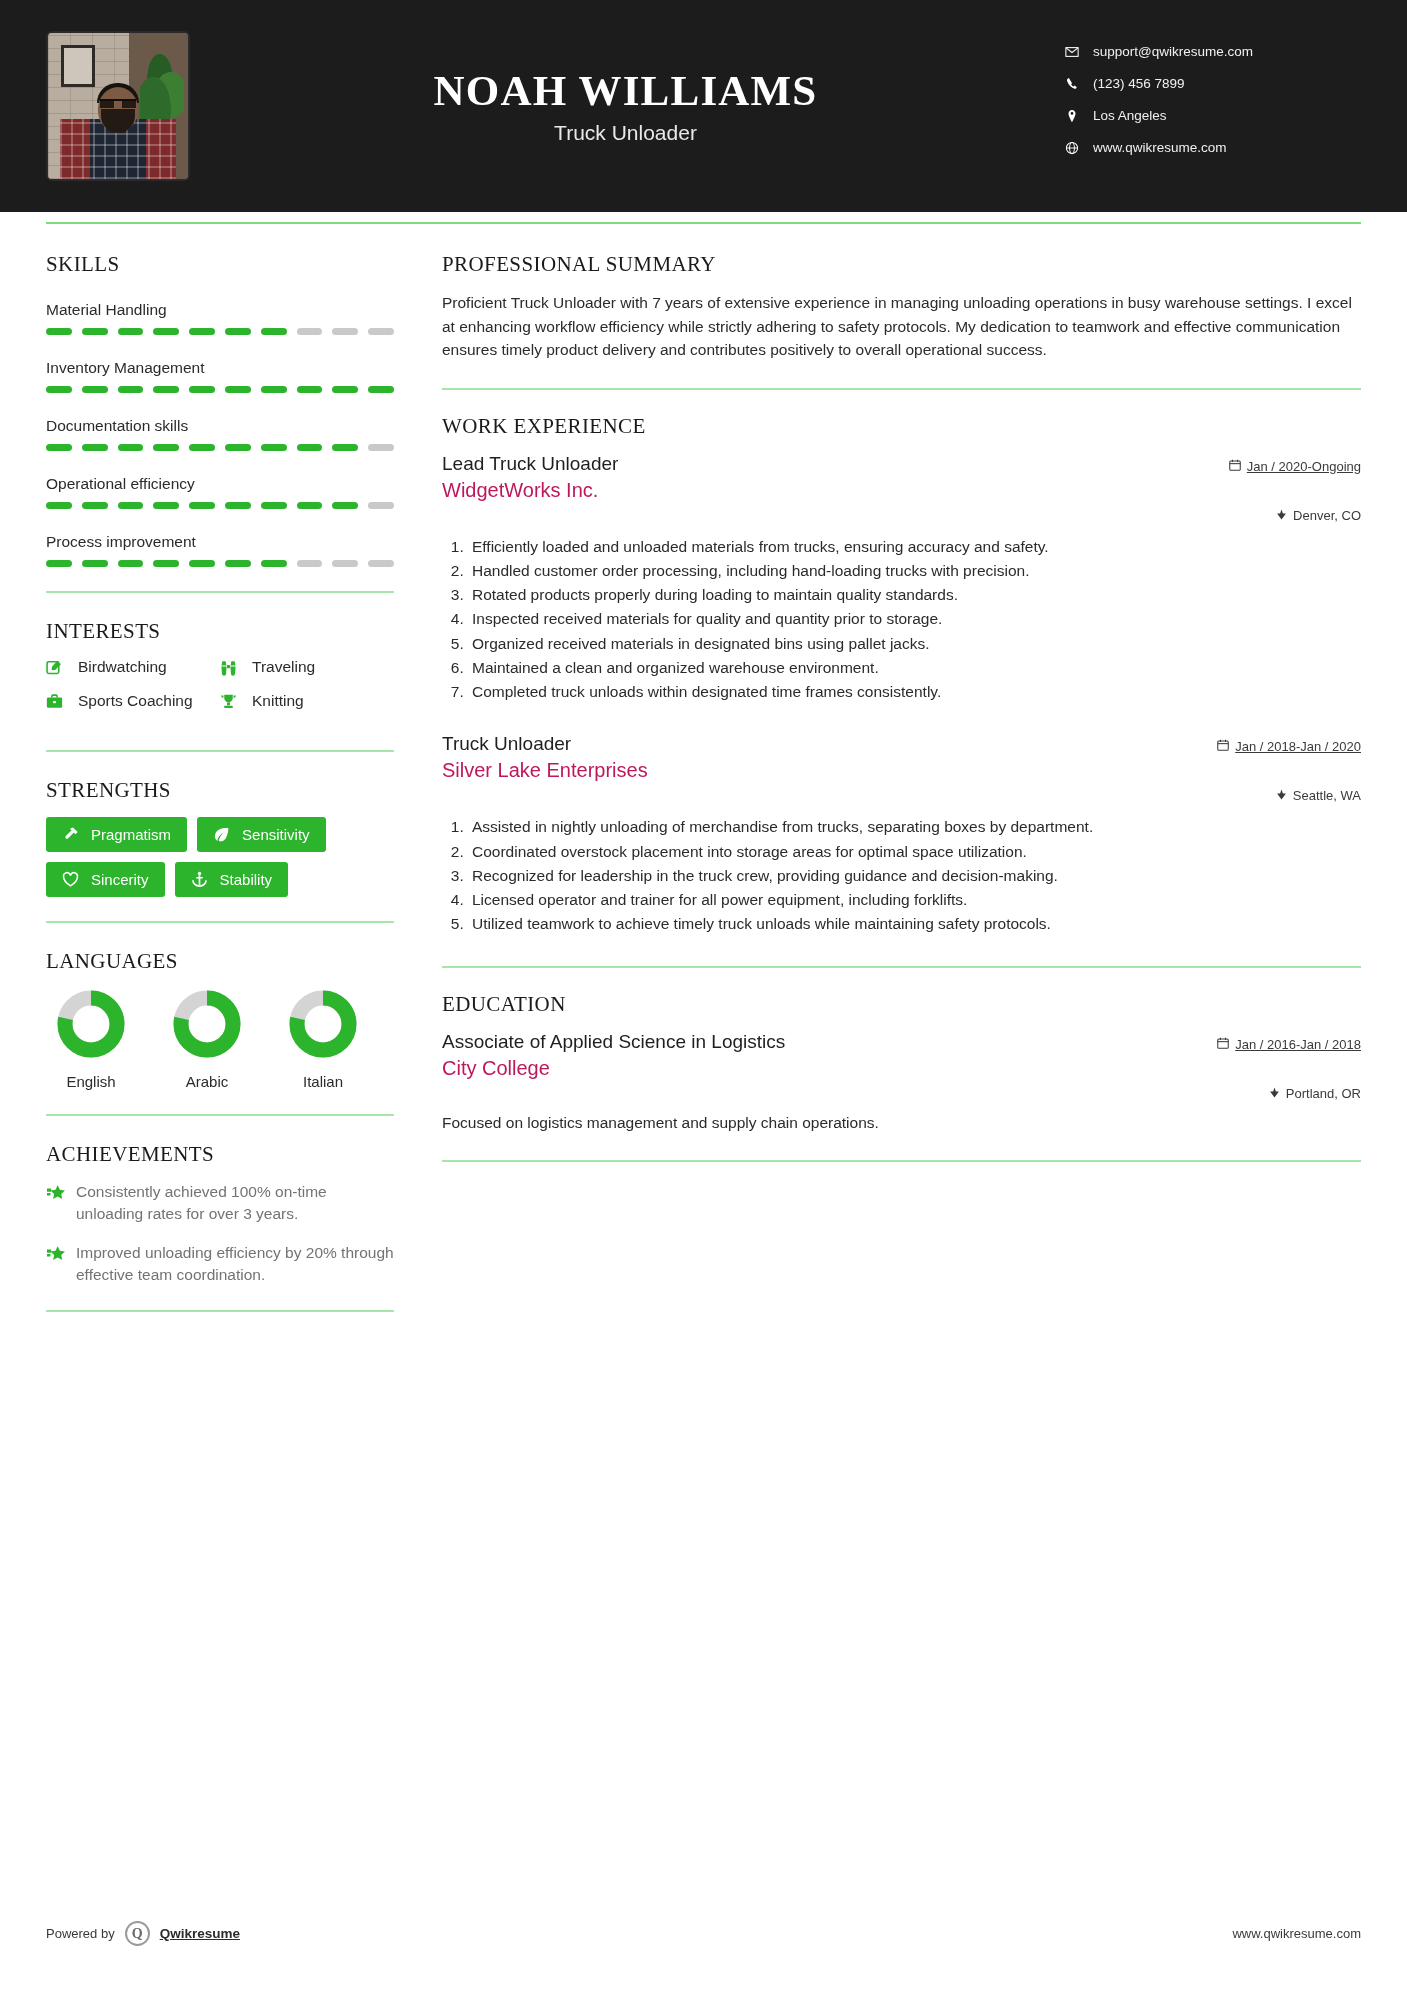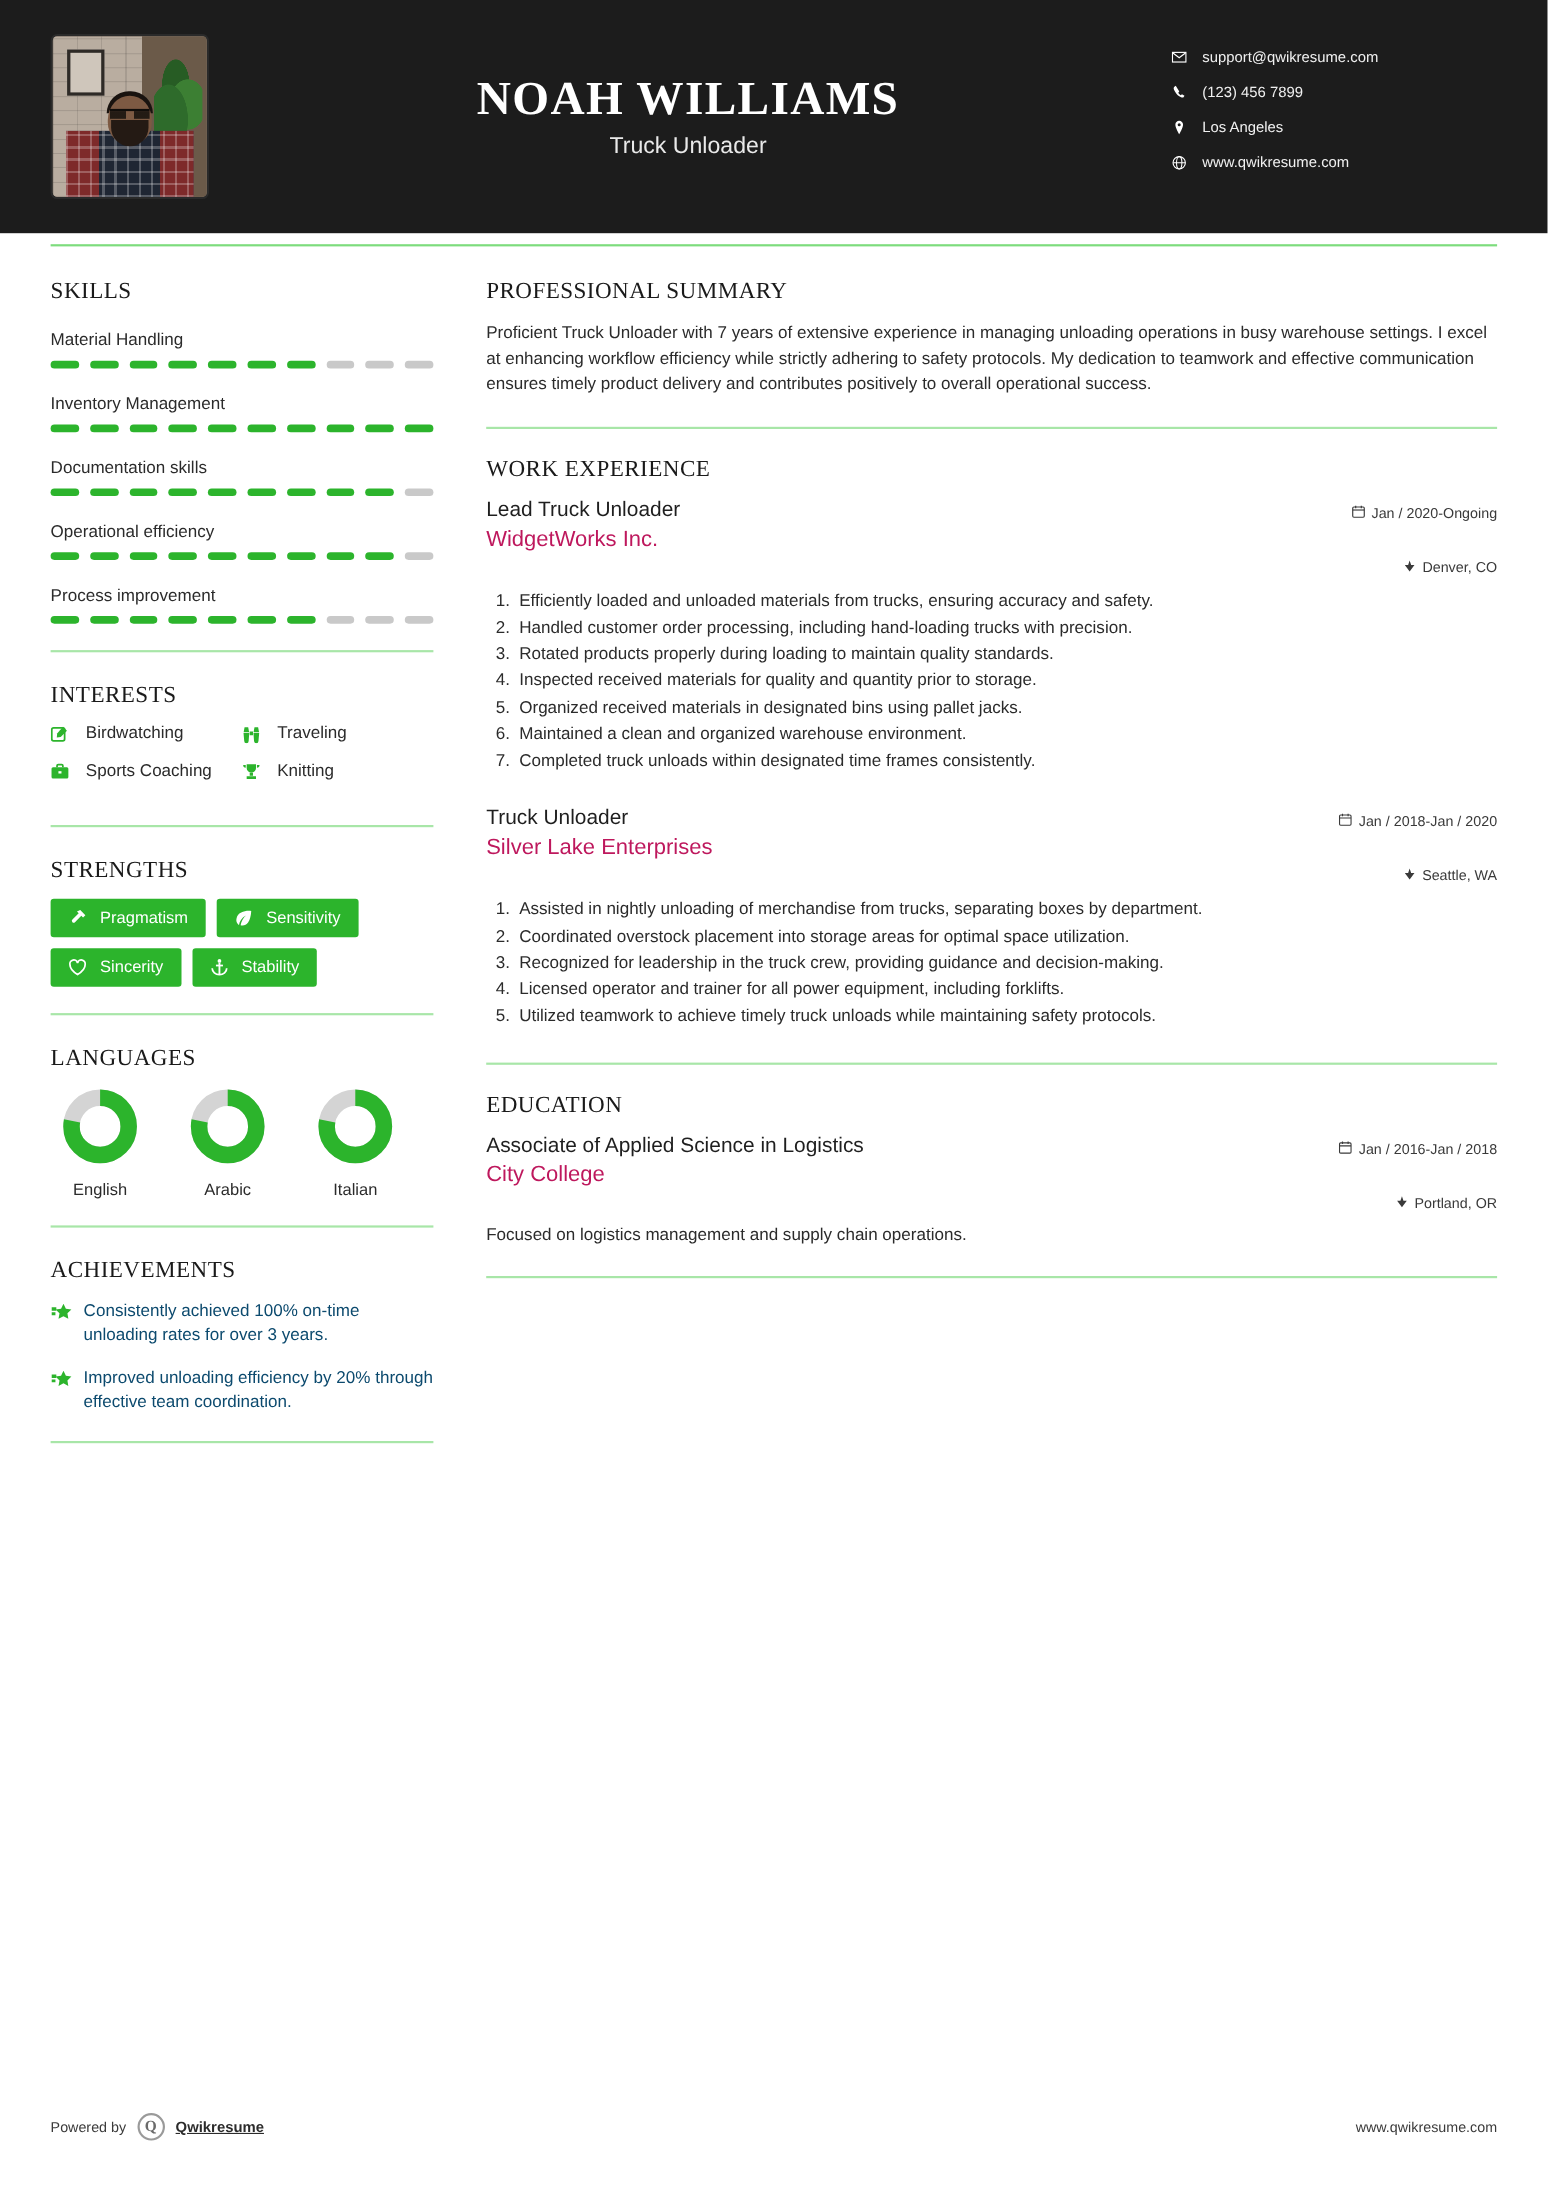--- a/index.html
+++ b/index.html
@@ -165,31 +165,31 @@
   
   .langs { display:flex; justify-content:flex-start; gap:38px; padding-left:6px; }
   .lang { text-align:center; width:78px; }
   .donut { width:72px; height:72px; margin:0 auto; position:relative; }
   .donut svg { transform:rotate(-90deg); }
   .lang-name { font-size:15px; color:#2b2b2b; margin-top:13px; }
 
   
   .ach { display:flex; margin-bottom:18px; }
   .ach .ai { width:30px; flex:0 0 30px; color:#2cb42c; padding-top:2px; }
-  .ach .at { font-size:15.5px; color:#0c4a6e; line-height:1.4; }
+  .ach .at { font-size:15.5px; color:#737373; line-height:1.4; }
 
   
   .summary { font-size:15.5px; line-height:1.52; color:#2b2b2b; }
   .r-divider { height:2px; background:#a8e6a8; margin:26px 0 24px 0; }
 
   .job { margin-bottom:30px; }
   .job-head { display:flex; align-items:flex-start; justify-content:space-between; }
   .job-role { font-size:19px; color:#1f1f1f; font-weight:400; }
   .job-meta { text-align:right; font-size:13px; color:#3a3a3a; white-space:nowrap; padding-top:6px; }
-  .job-meta .mrow { display:flex; align-items:center; justify-content:flex-end; gap:6px; }
+  .job-meta .mrow { display:flex; align-items:center; justify-content:flex-end; gap:6px;text-decoration:underline; }
   .job-sub { display:flex; align-items:flex-start; justify-content:space-between; margin-top:4px; }
   .job-company { font-size:20px; color:#be185d; }
   .job-loc { font-size:13px; color:#3a3a3a; display:flex; align-items:center; gap:6px; white-space:nowrap;margin-top:29px; }
   ol.duties { margin:12px 0 0 26px; }
   ol.duties li { font-size:15.5px; line-height:1.5; color:#2b2b2b; margin-bottom:1px; padding-left:4px; }
 
   .edu-title { font-size:19px; color:#1f1f1f; }
   .edu-desc { font-size:15.5px; color:#2b2b2b; margin-top:10px; line-height:1.5; }
 
   

